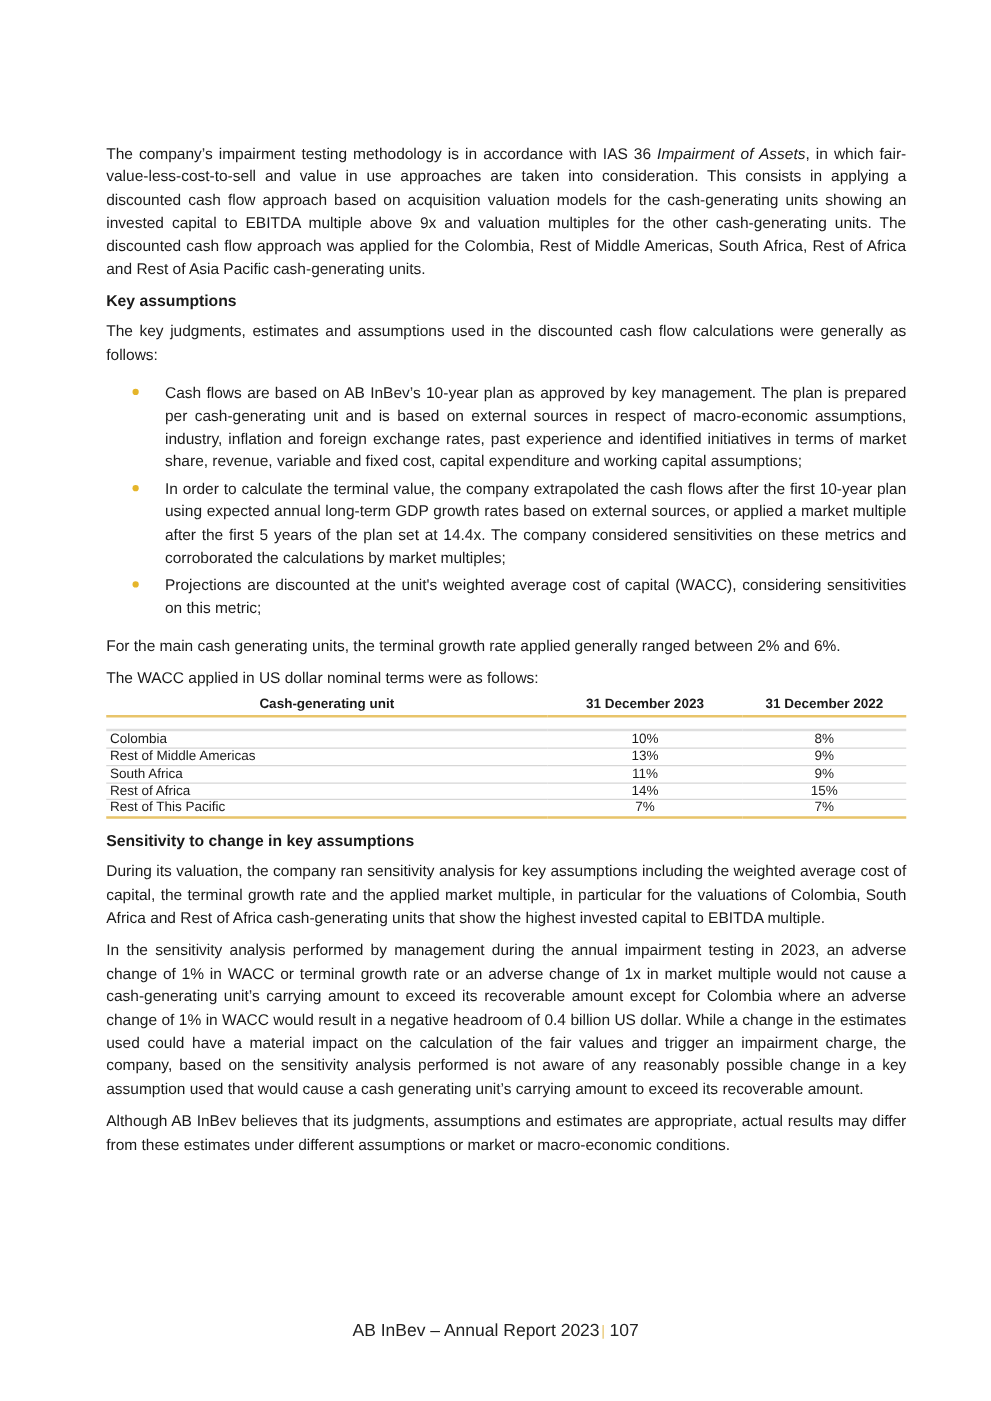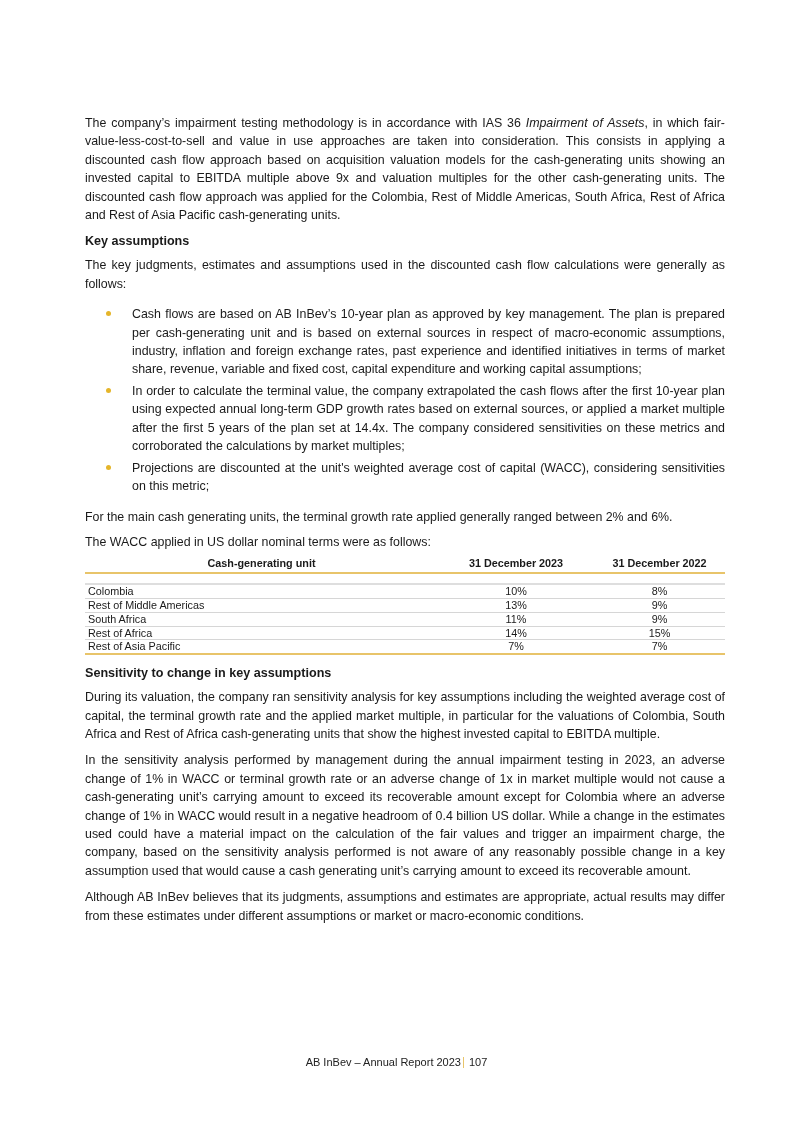--- a/index.html
+++ b/index.html
@@ -22,21 +22,21 @@
     table.wacc th { font-weight: bold; text-align: center; padding: 2px 3px 3px 3px; border-bottom: 2px solid #e8c46a; font-size: 10.8px; }
     table.wacc th.num { text-align: center; }
     table.wacc td { padding: 0 3px; height: 12.8px; line-height: 12.8px; border-bottom: 1px solid #d6d6d6; }
     table.wacc td.num { text-align: center; }
     table.wacc tr.spacer td { height: 9px; border-bottom: 2px solid #dedede; }
     table.wacc tr.last td { border-bottom: 2px solid #e8c46a; }
     .sens-head { margin-top: 9px; }
     .p-sens1 { margin-bottom: 8px; }
     .p-sens2 { margin-bottom: 8px; }
     .footer {
-      position: absolute; left: 0; width: 793px; top: 1056px; text-align: center; font-size: 11px; color: #222;
+      position: absolute; left: 0; width: 793px; top: 1056px; text-align: center; font-size: 14px; color: #222;
     }
     .footer .sep { display: inline-block; width: 1px; height: 11px; background: #e8c46a; vertical-align: -2px; margin: 0 5px 0 2px; }
     i { font-style: italic; }
   </style>
 </head>
 <body>
 
 <div class="page">
   <p class="p-intro"><span>The company’s impairment testing methodology is in accordance with IAS 36 </span><i>Impairment of Assets</i><span>, in which fair-value-less-cost-to-sell and value in use approaches are taken into consideration. This consists in applying a discounted cash flow approach based on acquisition valuation models for the cash-generating units showing an invested capital to EBITDA multiple above 9x and valuation multiples for the other cash-generating units. The discounted cash flow approach was applied for the Colombia, Rest of Middle Americas, South Africa, Rest of Africa and Rest of Asia Pacific cash-generating units.</span></p>
 
@@ -80,21 +80,21 @@
         <td>South Africa</td>
         <td class="num">11%</td>
         <td class="num">9%</td>
       </tr>
       <tr>
         <td>Rest of Africa</td>
         <td class="num">14%</td>
         <td class="num">15%</td>
       </tr>
       <tr class="last">
-        <td>Rest of Asia Pacific</td>
+        <td>Rest of This Pacific</td>
         <td class="num">7%</td>
         <td class="num">7%</td>
       </tr>
     </tbody>
   </table>
 
   <h3 class="sens-head">Sensitivity to change in key assumptions</h3>
   <p class="p-sens1">During its valuation, the company ran sensitivity analysis for key assumptions including the weighted average cost of capital, the terminal growth rate and the applied market multiple, in particular for the valuations of Colombia, South Africa and Rest of Africa cash-generating units that show the highest invested capital to EBITDA multiple.</p>
   <p class="p-sens2">In the sensitivity analysis performed by management during the annual impairment testing in 2023, an adverse change of 1% in WACC or terminal growth rate or an adverse change of 1x in market multiple would not cause a cash-generating unit’s carrying amount to exceed its recoverable amount except for Colombia where an adverse change of 1% in WACC would result in a negative headroom of 0.4 billion US dollar. While a change in the estimates used could have a material impact on the calculation of the fair values and trigger an impairment charge, the company, based on the sensitivity analysis performed is not aware of any reasonably possible change in a key assumption used that would cause a cash generating unit’s carrying amount to exceed its recoverable amount.</p>
   <p>Although AB InBev believes that its judgments, assumptions and estimates are appropriate, actual results may differ from these estimates under different assumptions or market or macro-economic conditions.</p>

